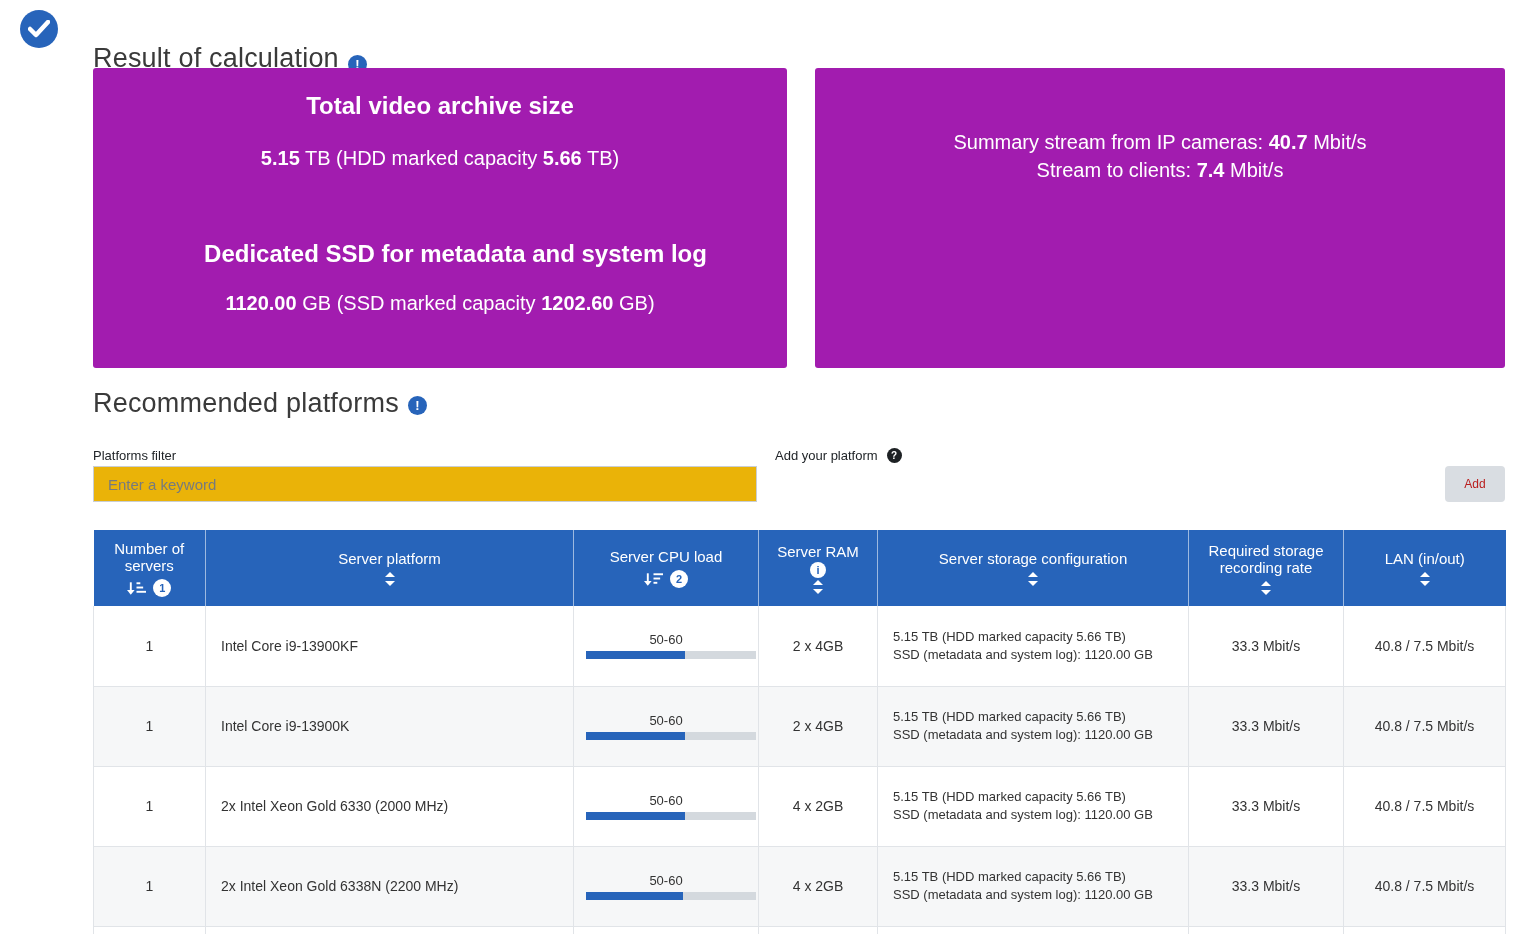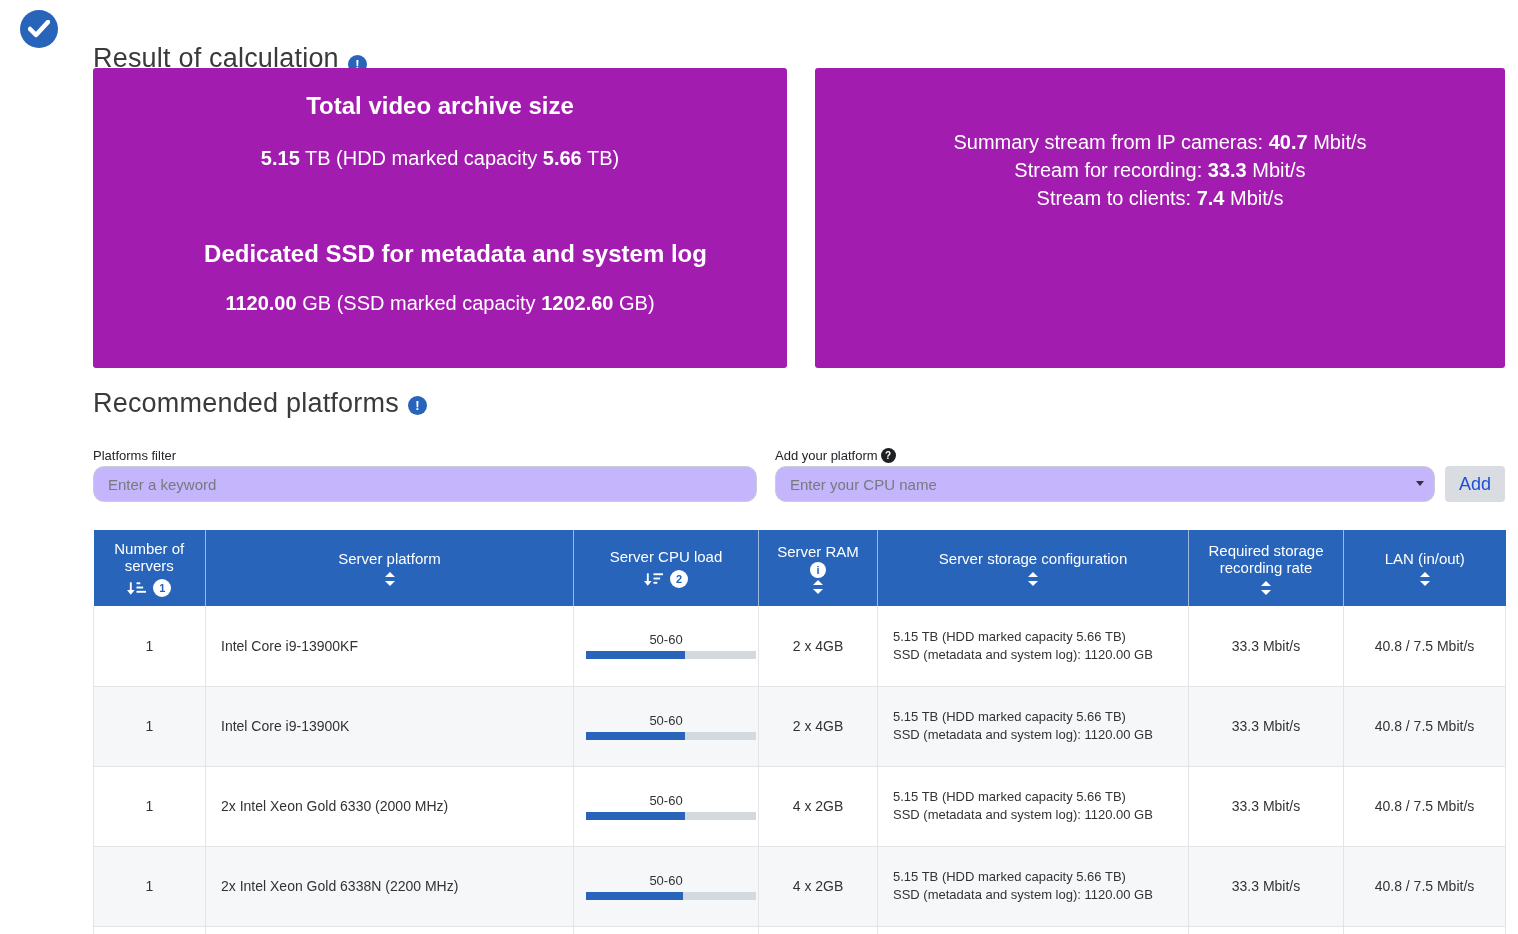--- a/index.html
+++ b/index.html
@@ -44,45 +44,45 @@
   .streams .stream-line { font-size: 20px; line-height: 28px; }
   .bold { font-weight: 700; }
 
   
   .h2-row { position: absolute; left: 93px; top: 388px; display: flex; align-items: center; }
   .h2 { font-size: 27px; font-weight: 400; color: #3a3a3a; letter-spacing: 0.2px; }
 
   
   .field-label { position: absolute; font-size: 13px; color: #212529; }
   .lbl-filter { left: 93px; top: 448px; }
-  .lbl-add { left: 775px; top: 448px; display: flex; align-items: center; gap: 3px; }
+  .lbl-add { left: 775px; top: 448px; display: flex; align-items: center; gap: 9px; }
   .help-dot {
     display: inline-flex; align-items: center; justify-content: center;
     width: 15px; height: 15px; border-radius: 50%;
     background: #1d2124; color: #fff; font-size: 10px; font-weight: 700; cursor: pointer;
   }
   .text-input {
     position: absolute; top: 466px; height: 36px;
-    border: 1px solid #c9ced4; border-radius: 11px; background: #c4b5fd;
+    border: 1px solid #c9ced4; border-radius: 0; background: #eab308;
     font-family: "Liberation Sans", sans-serif;
     font-size: 15px; color: #333; padding: 0 14px; outline: none;
   }
   .text-input::placeholder { color: #767a7e; opacity: 1; }
   .inp-filter { left: 93px; width: 664px; }
   .combo-wrap { position: absolute; left: 775px; top: 466px; width: 660px; height: 36px; }
   .inp-cpu { left: 0; top: 0; position: absolute; width: 660px; padding-right: 30px; }
   .caret {
     position: absolute; right: 11px; top: 15px; width: 0; height: 0;
     border-left: 4px solid transparent; border-right: 4px solid transparent;
     border-top: 5px solid #333; cursor: pointer;
   }
   .add-btn {
     position: absolute; left: 1445px; top: 466px; width: 60px; height: 36px;
     background: #d9dde2; border: none; border-radius: 4px;
-    font-family: "Liberation Sans", sans-serif; font-size: 18px; color: #1d4ed8; cursor: pointer;
+    font-family: "Liberation Sans", sans-serif; font-size: 12px; color: #b91c1c; cursor: pointer;
   }
 
   
   table.platforms {
     position: absolute; left: 93px; top: 530px; width: 1412px;
     border-collapse: collapse; table-layout: fixed;
   }
   thead th {
     background: #2764ba; color: #fff; font-weight: 400; font-size: 15px;
     height: 76px; vertical-align: middle; text-align: center; padding: 4px 8px;
@@ -134,41 +134,36 @@
     <div class="card archive">
       <h3>Total video archive size</h3>
       <div class="big-line line-hdd"><span class="bold">5.15</span><span> TB (HDD marked capacity </span><span class="bold">5.66</span><span> TB)</span></div>
       <h4>Dedicated SSD for metadata and system log</h4>
       <div class="big-line line-ssd"><span class="bold">1120.00</span><span> GB (SSD marked capacity </span><span class="bold">1202.60</span><span> GB)</span></div>
     </div>
 
     <div class="card streams">
       <div class="stream-lines">
         <div class="stream-line"><span>Summary stream from IP cameras: </span><span class="bold">40.7</span><span> Mbit/s</span></div>
-        <div class="stream-line"><span>Stream for recording: </span><span class="bold">33.3</span><span> Mbit/s</span></div>
         <div class="stream-line"><span>Stream to clients: </span><span class="bold">7.4</span><span> Mbit/s</span></div>
       </div>
     </div>
   </div>
 
   <div class="h2-row">
     <span class="h2">Recommended platforms</span>
     <span class="info-dot">!</span>
   </div>
 
   <div class="field-label lbl-filter">Platforms filter</div>
   <input class="text-input inp-filter" type="text" placeholder="Enter a keyword" style="">
 
   <div class="field-label lbl-add">
     <span>Add your platform</span>
     <span class="help-dot">?</span>
-  </div>
-  <div class="combo-wrap">
-    <input class="text-input inp-cpu" type="text" placeholder="Enter your CPU name" style="">
-    <span class="caret"></span>
   </div>
   <button class="add-btn">Add</button>
 
   <table class="platforms">
     <colgroup>
       <col style="width:112px">
         <col style="width:368px">
         <col style="width:185px">
       <col style="width:119px">
         <col style="width:311px">

